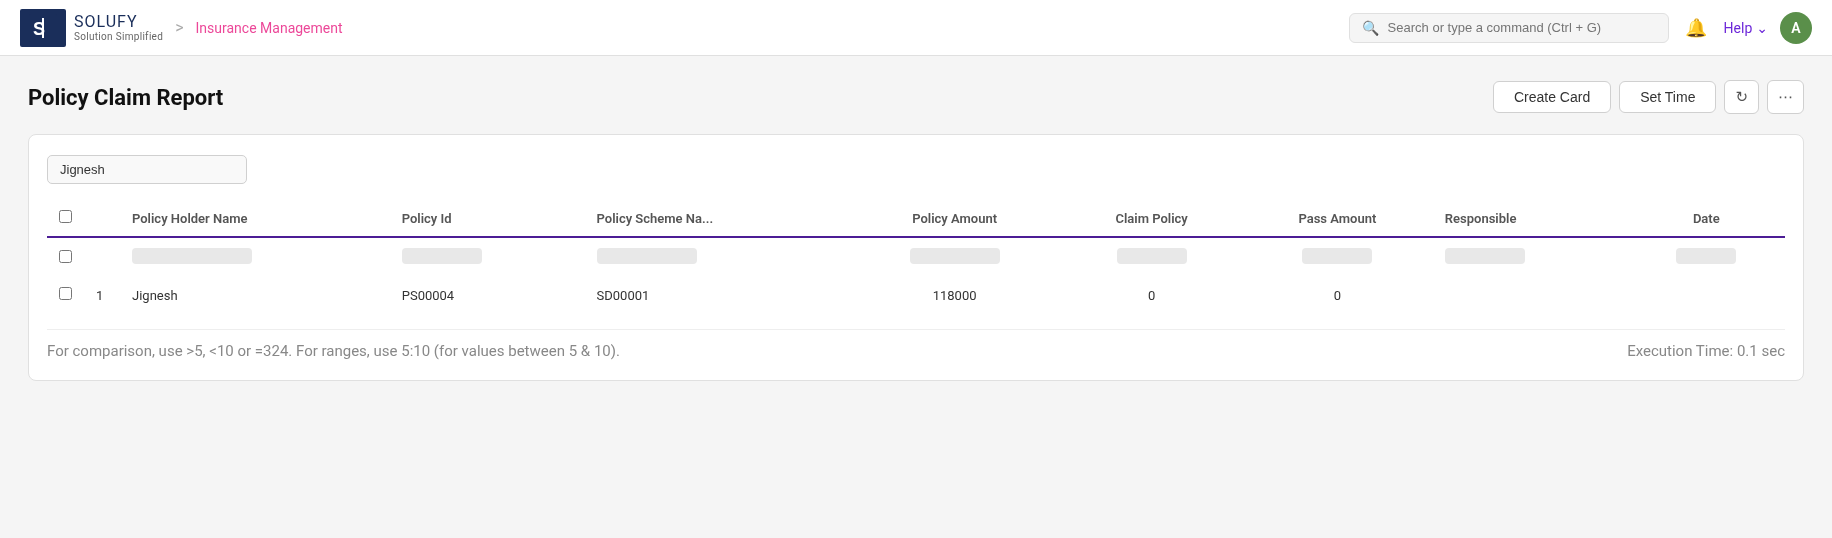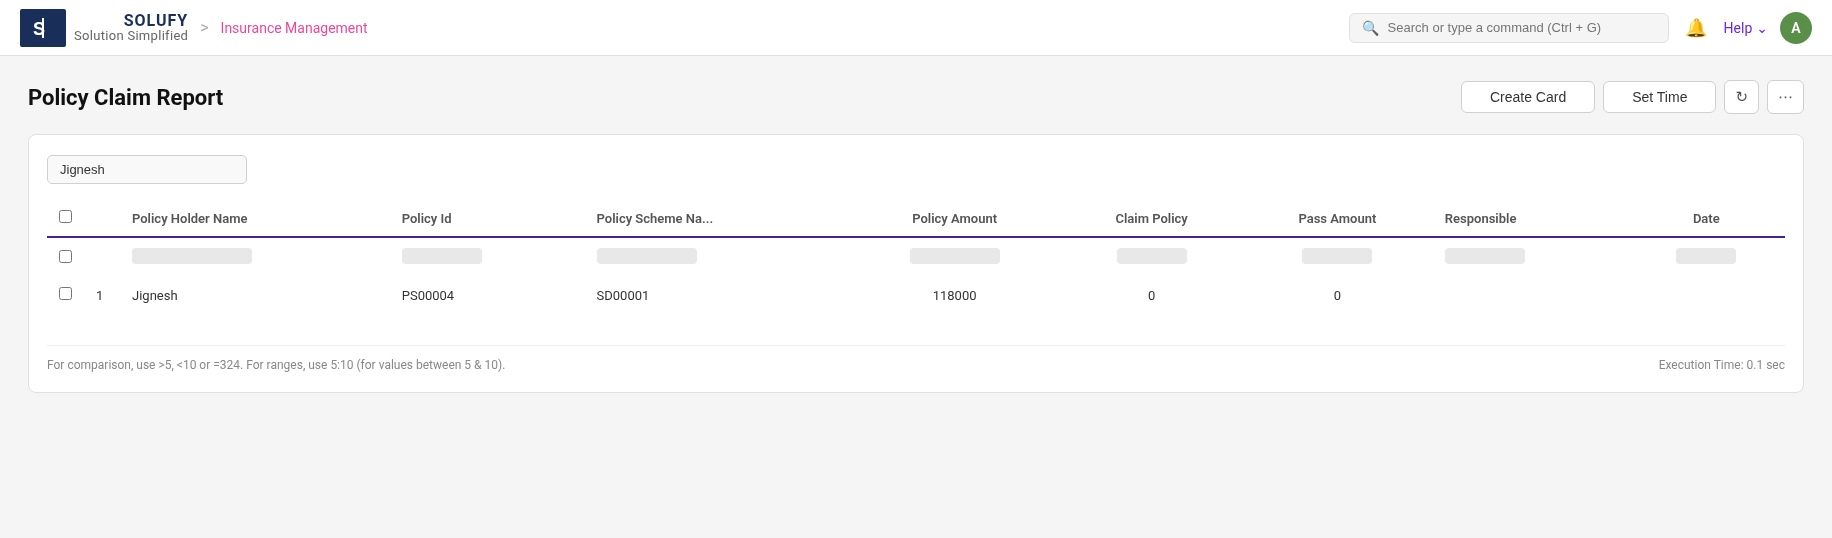--- a/index.html
+++ b/index.html
@@ -39,27 +39,26 @@
       border-radius: 2px;
       letter-spacing: -1px;
     }
     .logo-text {
       display: flex;
       flex-direction: column;
       line-height: 1.1;
     }
     .logo-text .brand {
       font-size: 16px;
-      font-weight: 700;
+      font-weight: 400;
       color: #1a2e5a;
       letter-spacing: 1px;
-      text-align: right;
     }
     .logo-text .tagline {
-      font-size: 13px;
+      font-size: 10px;
       color: #666;
       letter-spacing: 0.3px;
     }
     .breadcrumb-sep {
       color: #aaa;
       font-size: 16px;
     }
     .breadcrumb-item {
       color: #ec4899;
       font-size: 14px;
@@ -129,21 +128,21 @@
     }
     .header-actions {
       display: flex;
       align-items: center;
       gap: 8px;
     }
     .btn {
       border: 1px solid #d0d0d0;
       background: #fff;
       border-radius: 6px;
-      padding: 7px 28px;
+      padding: 7px 20px;
       font-size: 14px;
       cursor: pointer;
       color: #333;
       white-space: nowrap;
     }
     .btn-icon {
       border: 1px solid #d0d0d0;
       background: #fff;
       border-radius: 6px;
       padding: 7px 10px;
@@ -212,24 +211,24 @@
     .col-idx { width: 36px; color: #888; }
     .col-check { width: 36px; }
 
     .link-cell { color: #5b8fd9; }
 
     
     .report-footer {
       display: flex;
       justify-content: space-between;
       align-items: center;
-      margin-top: 32px;
+      margin-top: 16px;
       padding-top: 12px;
       border-top: 1px solid #eee;
-      font-size: 12px;
+      font-size: 15px;
       color: #888;
     }
   </style>
 </head>
 <body>
 
 <nav class="navbar">
   <div class="logo-area">
     <div class="logo-box">
       <svg width="28" height="28" viewBox="0 0 28 28" fill="none">

